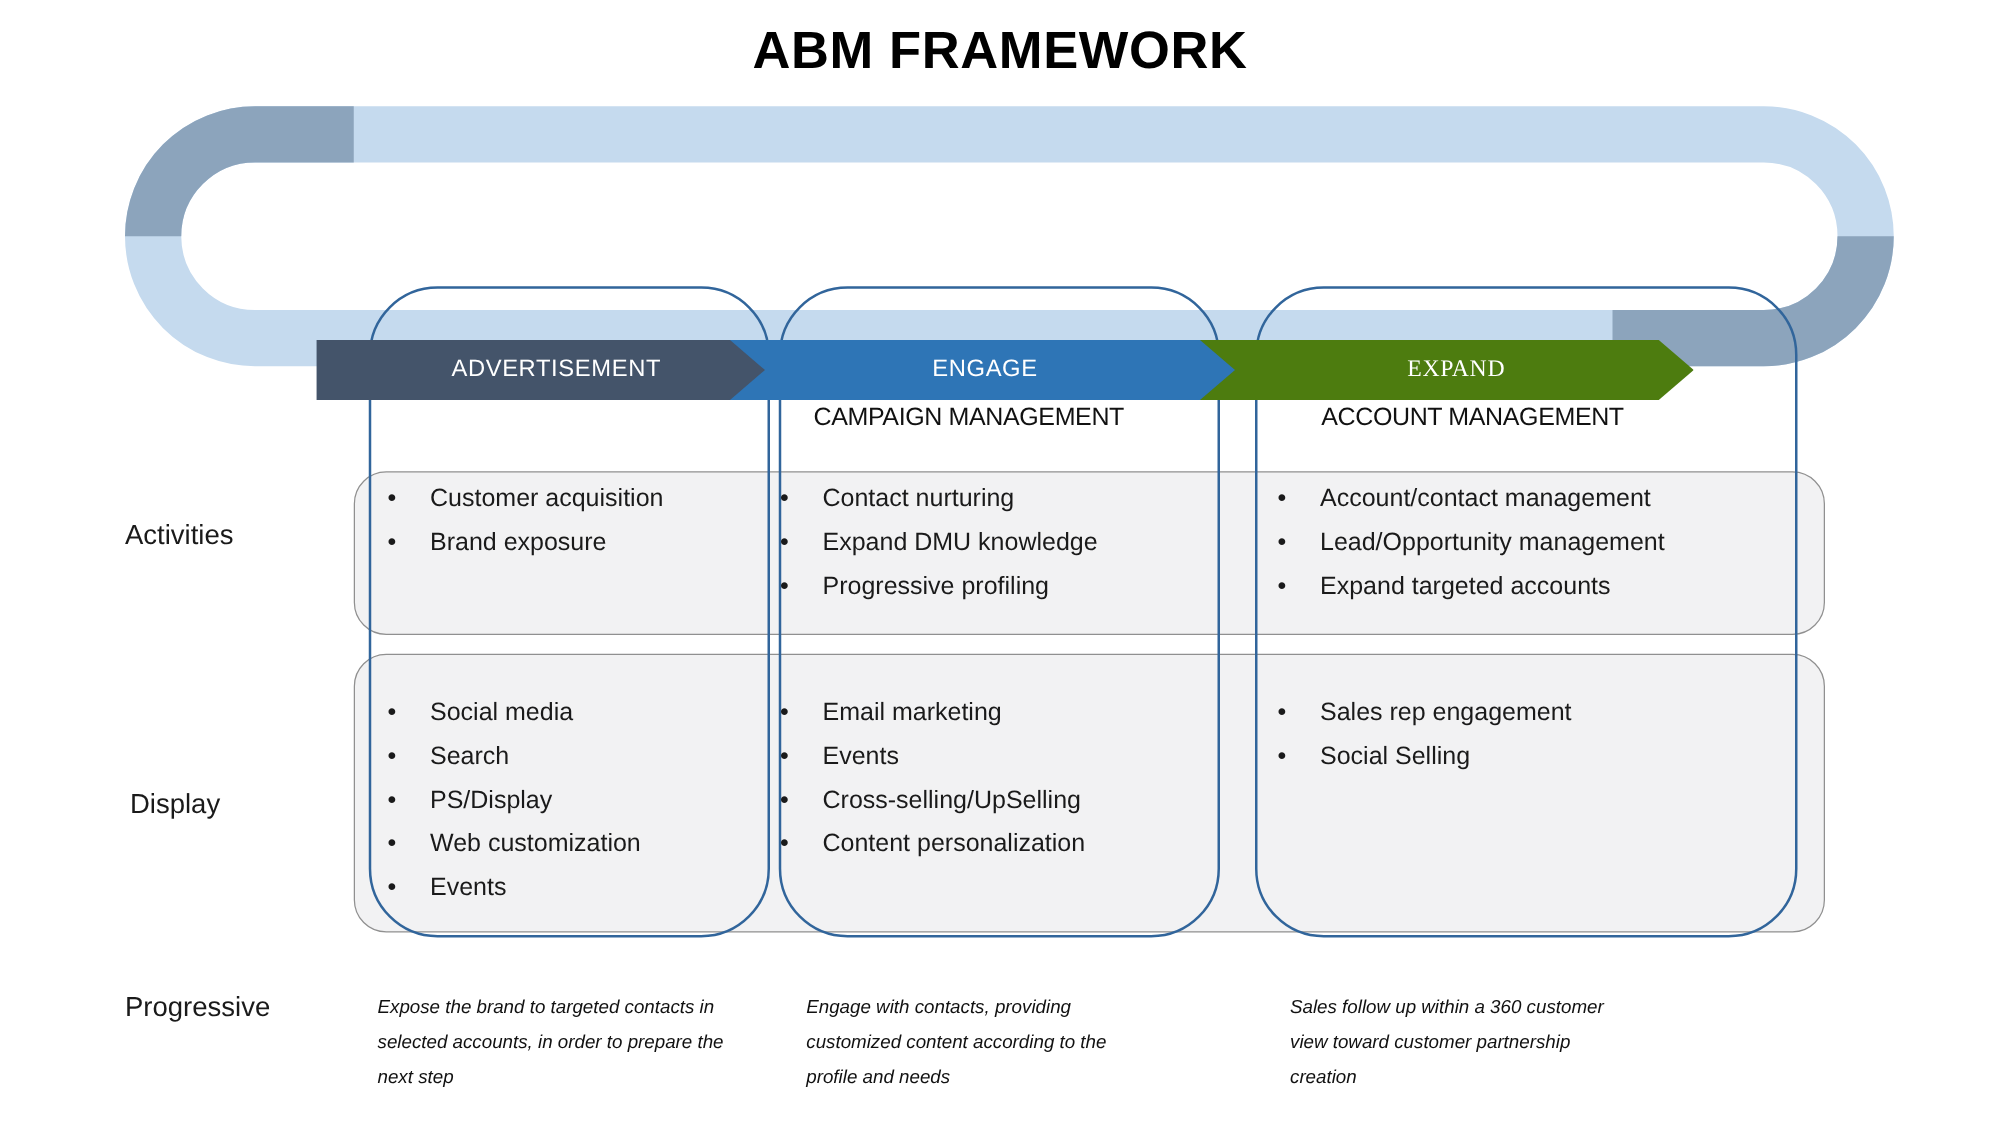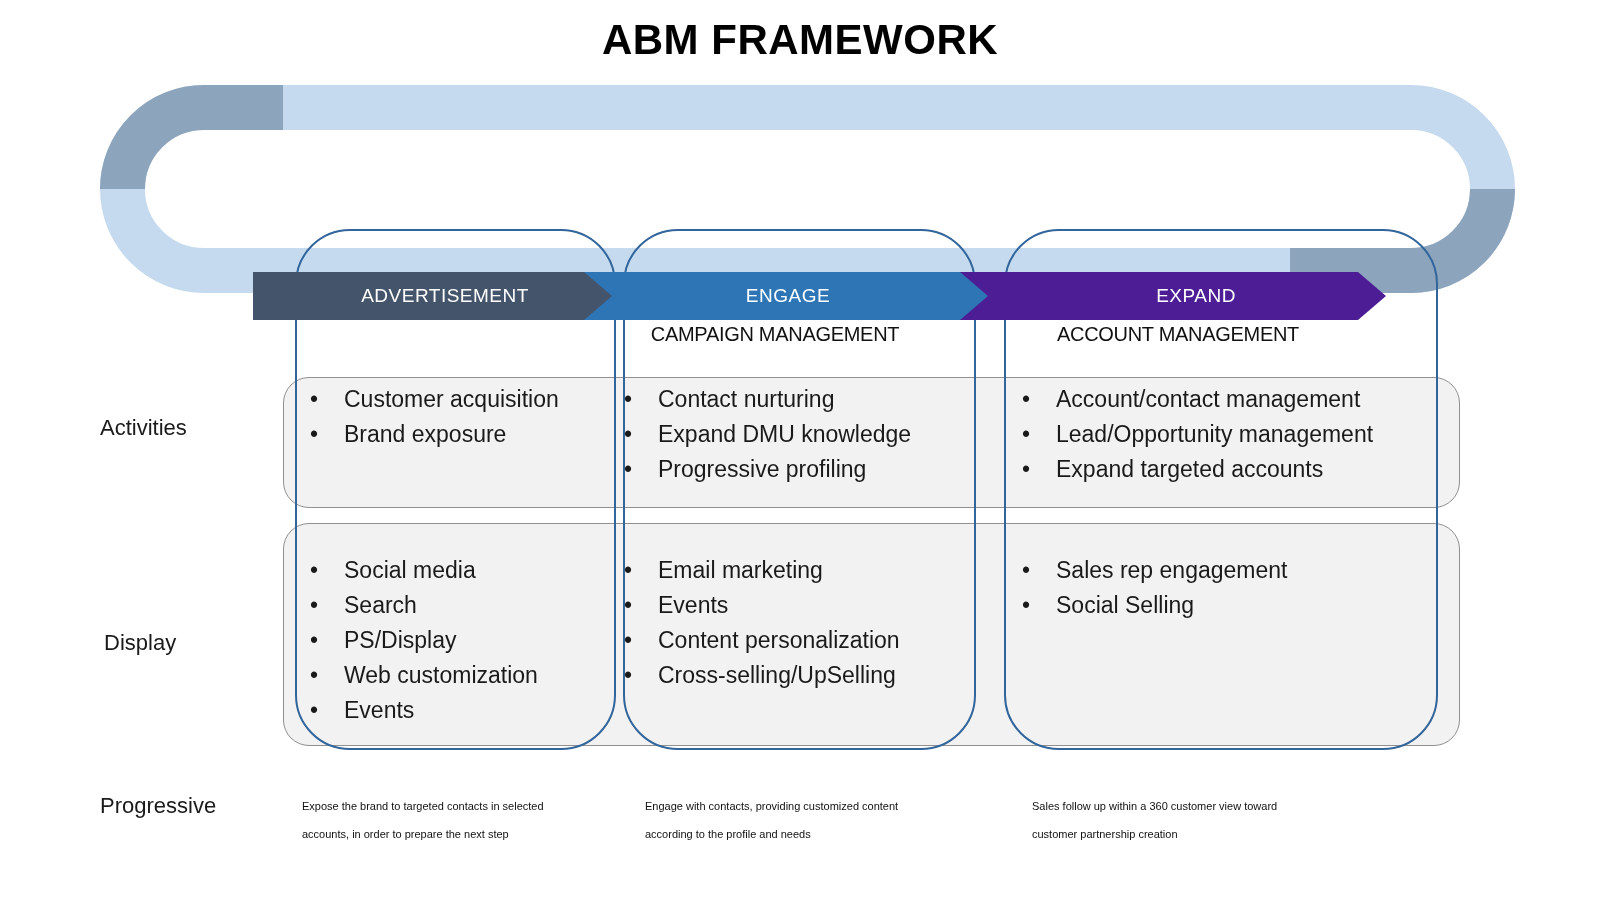--- a/index.html
+++ b/index.html
@@ -38,52 +38,52 @@
 
   
   .banner {
     top:248px; height:48px; color:#ffffff; font-size:19px; letter-spacing:0.5px;
     display:flex; align-items:center; justify-content:center; box-sizing:border-box;
     clip-path: polygon(0 0, calc(100% - 28px) 0, 100% 50%, calc(100% - 28px) 100%, 0 100%);
     margin-top: 24px;
   }
   #banner-advertisement { left:253px; width:359px; background:#44546A; z-index:16; padding-left:25px; }
   #banner-engage        { left:556px; width:432px; background:#2E75B6; z-index:15; padding-left:32px; }
-  #banner-expand        { left:958px; width:428px; background:#4c1d95; z-index:14; padding-left:48px; }
+  #banner-expand        { left:927px; width:428px; background:#4d7c0f; z-index:14; padding-left:48px;font-family:Liberation Serif, serif; }
 
   
   .subtitle {
     top:322px; height:24px; font-size:20px; color:#111; letter-spacing:-0.3px;
     display:flex; align-items:center; justify-content:center; z-index:10;
   }
   #subtitle-engage { left:600px;  width:350px; }
   #subtitle-expand { left:1002px; width:352px;text-align:right; }
 
   
   .rowlabel { font-size:22px; color:#1a1a1a; z-index:10; }
   #label-activities  { left:100px; top:415px; }
   #label-tactics     { left:104px; top:630px; }
   #label-description { left:100px; top:793px; }
 
   
   ul.blist {
     list-style:none; margin:0; padding:0;
-    font-size:23px; line-height:35px; color:#1a1a1a; z-index:10;
+    font-size:20px; line-height:35px; color:#1a1a1a; z-index:10;
   }
   ul.blist li { padding-left:36px; position:relative; }
   ul.blist li::before { content:"\2022"; position:absolute; left:2px; }
   #act-list-1 { left:308px;  top:382px; width:300px; }
   #act-list-2 { left:622px;  top:382px; width:356px; }
   #act-list-3 { left:1020px; top:382px; width:432px; }
   #tac-list-1 { left:308px;  top:553px; width:300px; }
   #tac-list-2 { left:622px;  top:553px; width:356px; }
   #tac-list-3 { left:1020px; top:553px; width:432px; }
 
   
-  .desc { font-size:11px; line-height:28px; color:#111; z-index:10; }
+  .desc { font-size:15px; line-height:28px; color:#111; z-index:10;font-style:italic; }
   #desc-1 { left:302px;  top:792px; width:280px; }
   #desc-2 { left:645px;  top:792px; width:258px; }
   #desc-3 { left:1032px; top:792px; width:280px; }
 </style>
 </head>
 <body>
 
 <div class="abs" id="page-title">ABM FRAMEWORK</div>
 
 <svg class="abs" id="loop-svg" width="1600" height="900" viewBox="0 0 1600 900">
@@ -128,22 +128,22 @@
 <ul class="abs blist" id="tac-list-1">
   <li>Social media</li>
   <li>Search</li>
   <li>PS/Display</li>
   <li>Web customization</li>
   <li>Events</li>
 </ul>
 <ul class="abs blist" id="tac-list-2">
   <li>Email marketing</li>
   <li>Events</li>
+  <li>Cross-selling/UpSelling</li>
   <li>Content personalization</li>
-  <li>Cross-selling/UpSelling</li>
 </ul>
 <ul class="abs blist" id="tac-list-3">
   <li>Sales rep engagement</li>
   <li>Social Selling</li>
 </ul>
 
 <div class="abs desc" id="desc-1">Expose the brand to targeted contacts in selected accounts, in order to prepare the next step</div>
 <div class="abs desc" id="desc-2">Engage with contacts, providing customized content according to the profile and needs</div>
 <div class="abs desc" id="desc-3">Sales follow up within a 360 customer view toward customer partnership creation</div>
 

